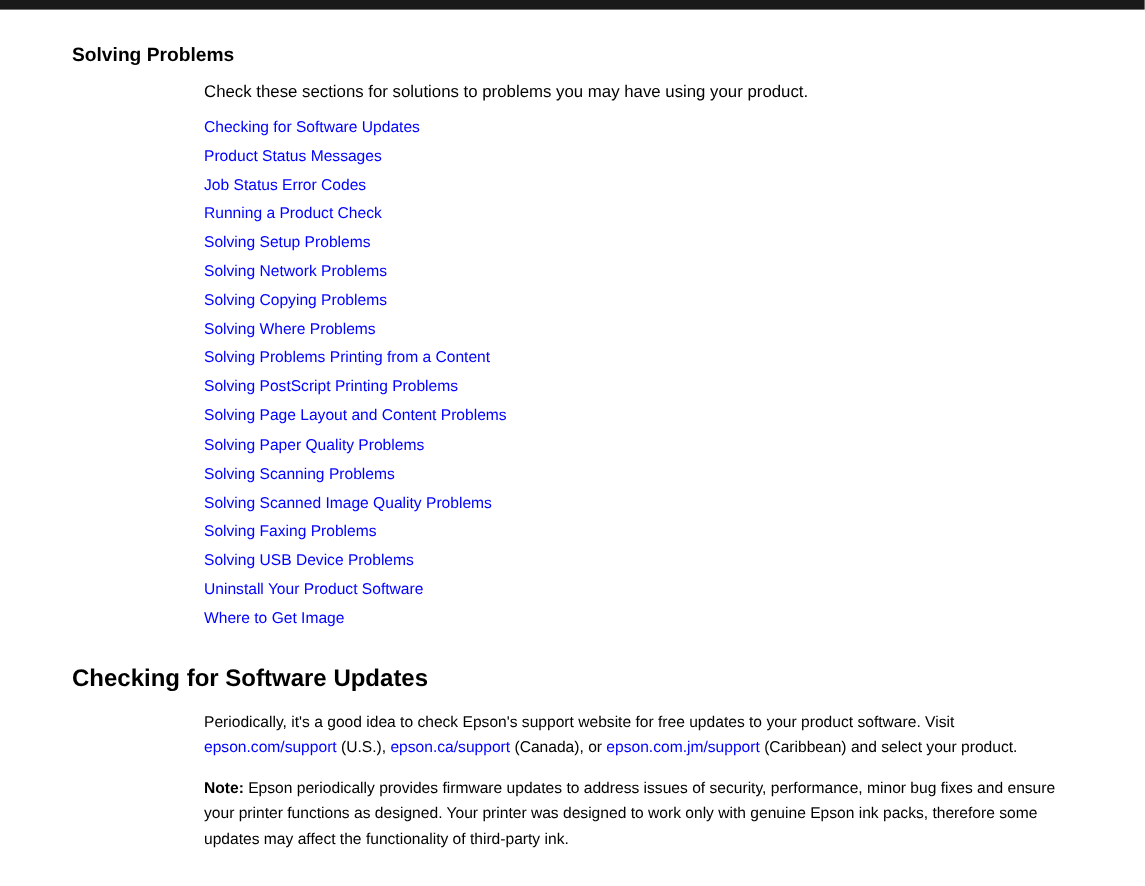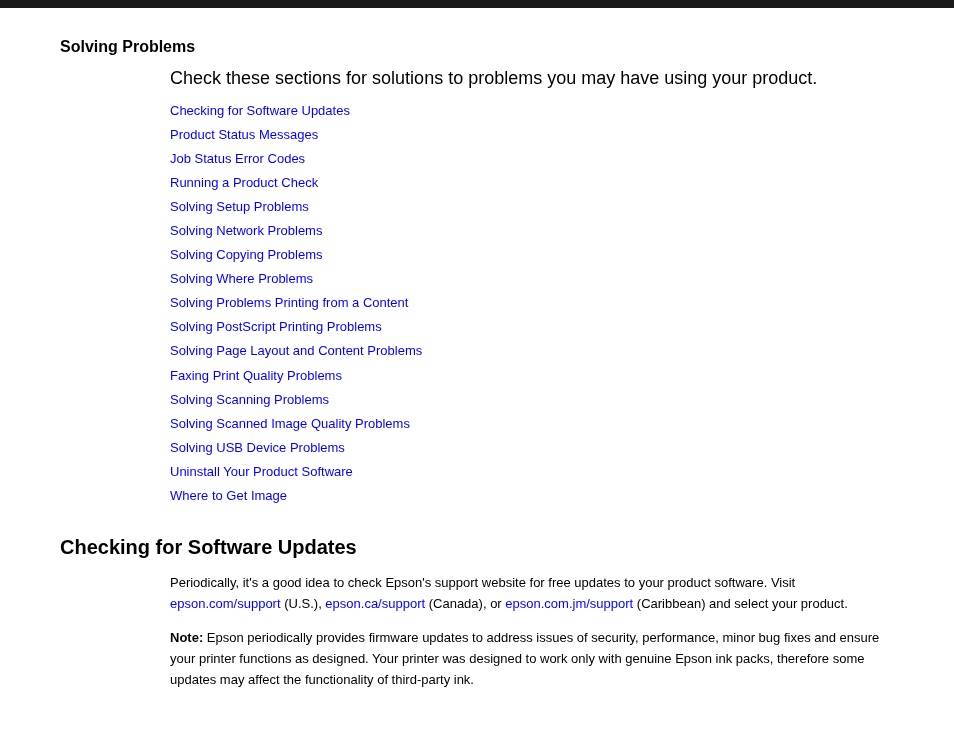--- a/index.html
+++ b/index.html
@@ -30,21 +30,21 @@
     .section-title {
       font-size: 16px;
       font-weight: bold;
       margin-bottom: 12px;
       color: #000000;
     }
 
     .intro-text {
       margin-left: 110px;
       margin-bottom: 10px;
-      font-size: 18px;
+      font-size: 14px;
       color: #000000;
     }
 
     .links-list {
       margin-left: 110px;
       list-style: none;
       line-height: 1.85;
     }
 
     .links-list li a {
@@ -100,23 +100,24 @@
       <li><a href="#">Product Status Messages</a></li>
       <li><a href="#">Job Status Error Codes</a></li>
       <li><a href="#">Running a Product Check</a></li>
       <li><a href="#">Solving Setup Problems</a></li>
       <li><a href="#">Solving Network Problems</a></li>
       <li><a href="#">Solving Copying Problems</a></li>
       <li><a href="#">Solving Where Problems</a></li>
       <li><a href="#">Solving Problems Printing from a Content</a></li>
       <li><a href="#">Solving PostScript Printing Problems</a></li>
       <li><a href="#">Solving Page Layout and Content Problems</a></li>
-      <li><a href="#">Faxing Print Quality Problems</a></li>
+      <li><a href="#">Solving Paper Quality Problems</a></li>
       <li><a href="#">Solving Scanning Problems</a></li>
       <li><a href="#">Solving Scanned Image Quality Problems</a></li>
+      <li><a href="#">Solving Faxing Problems</a></li>
       <li><a href="#">Solving USB Device Problems</a></li>
       <li><a href="#">Uninstall Your Product Software</a></li>
       <li><a href="#">Where to Get Image</a></li>
     </ul>
   </div>
 
   <div class="section-divider"></div>
   <div class="section2">
     <h2 class="section2-title">Checking for Software Updates</h2>
     <div class="section2-content">

